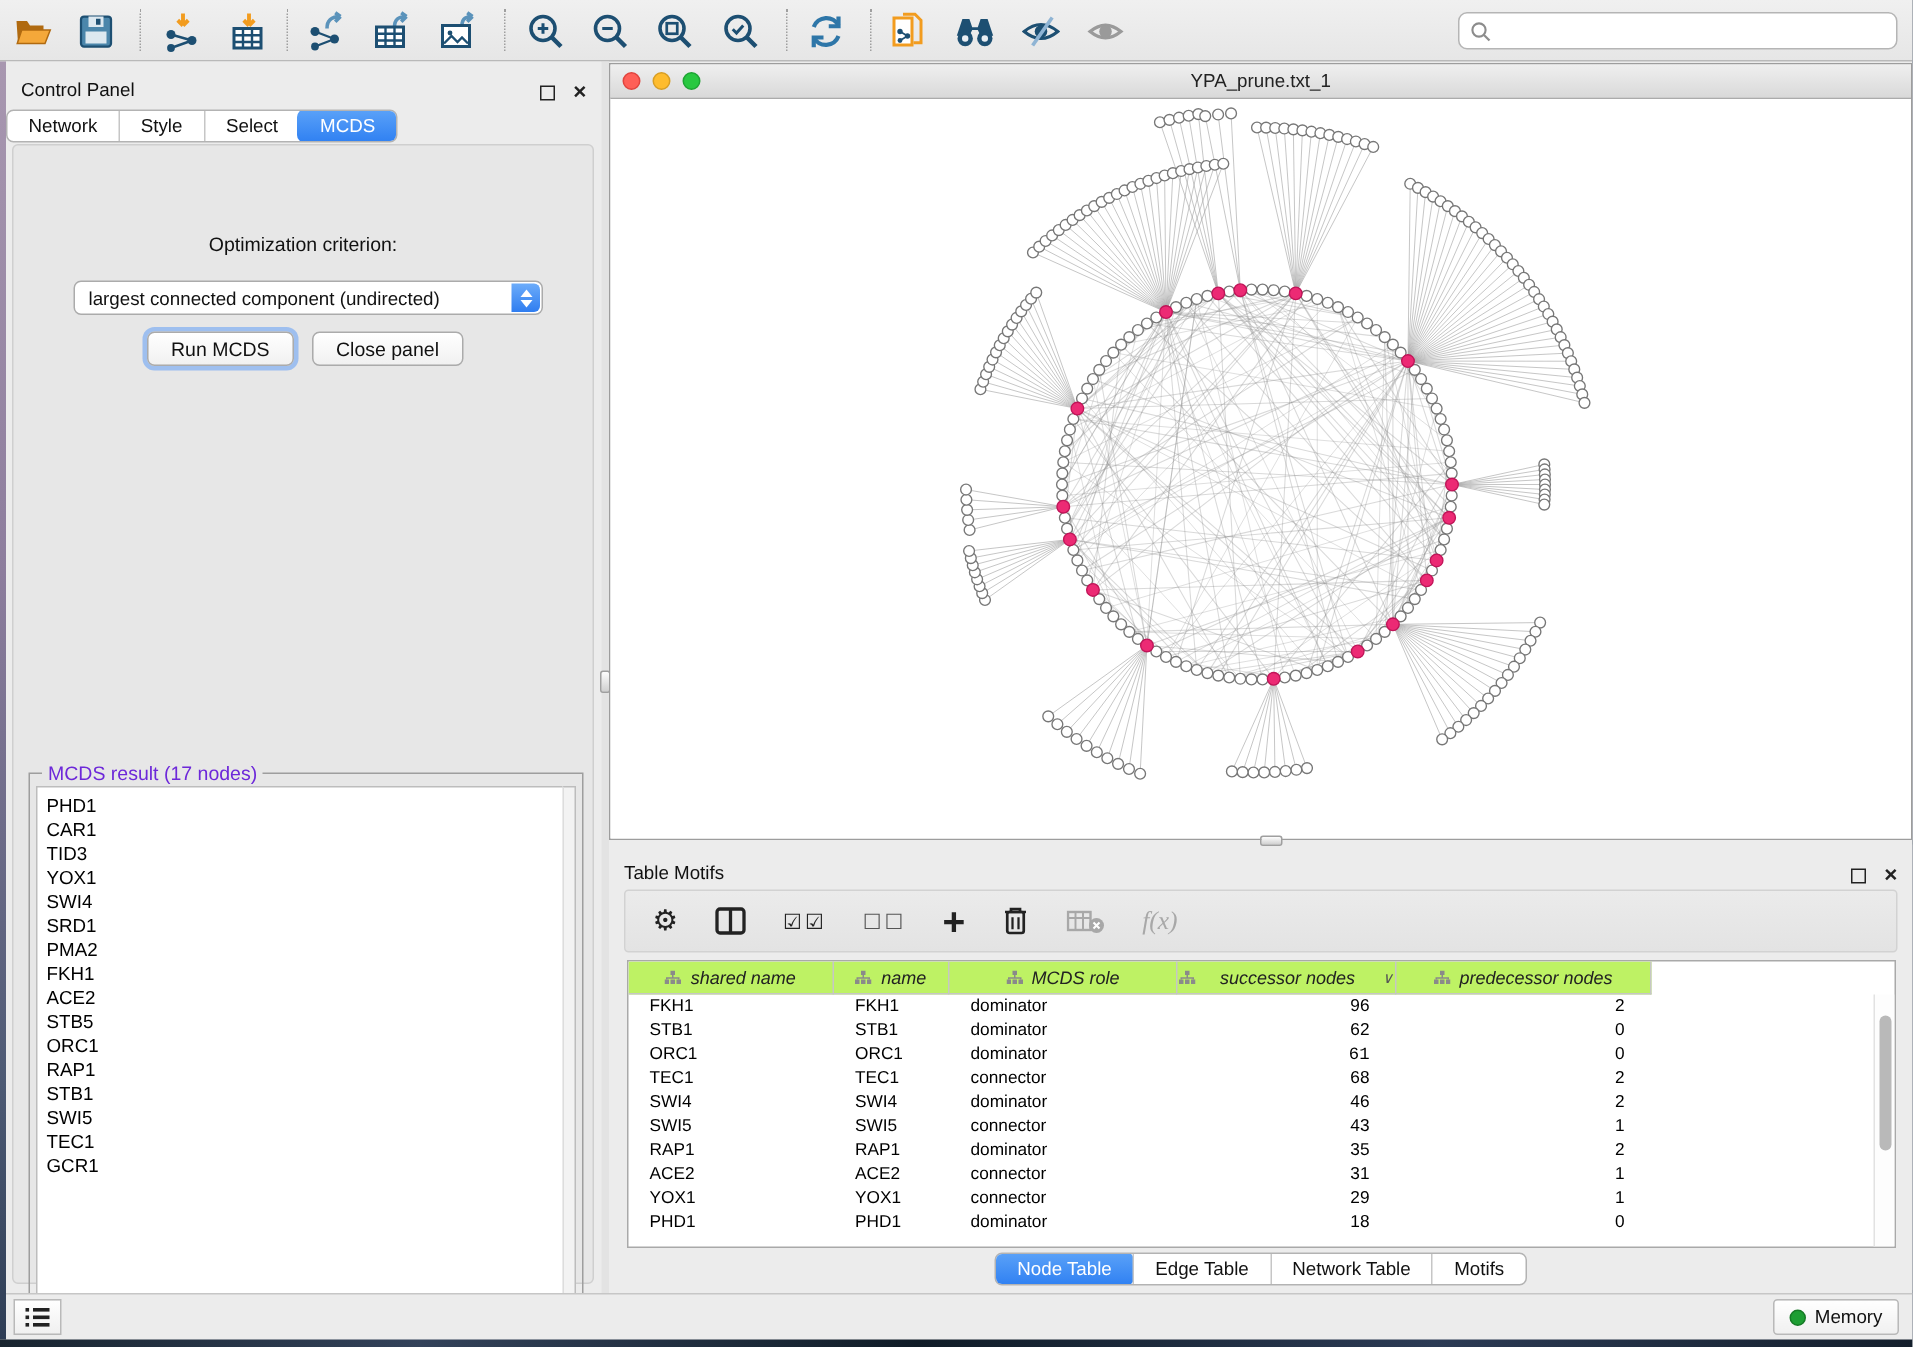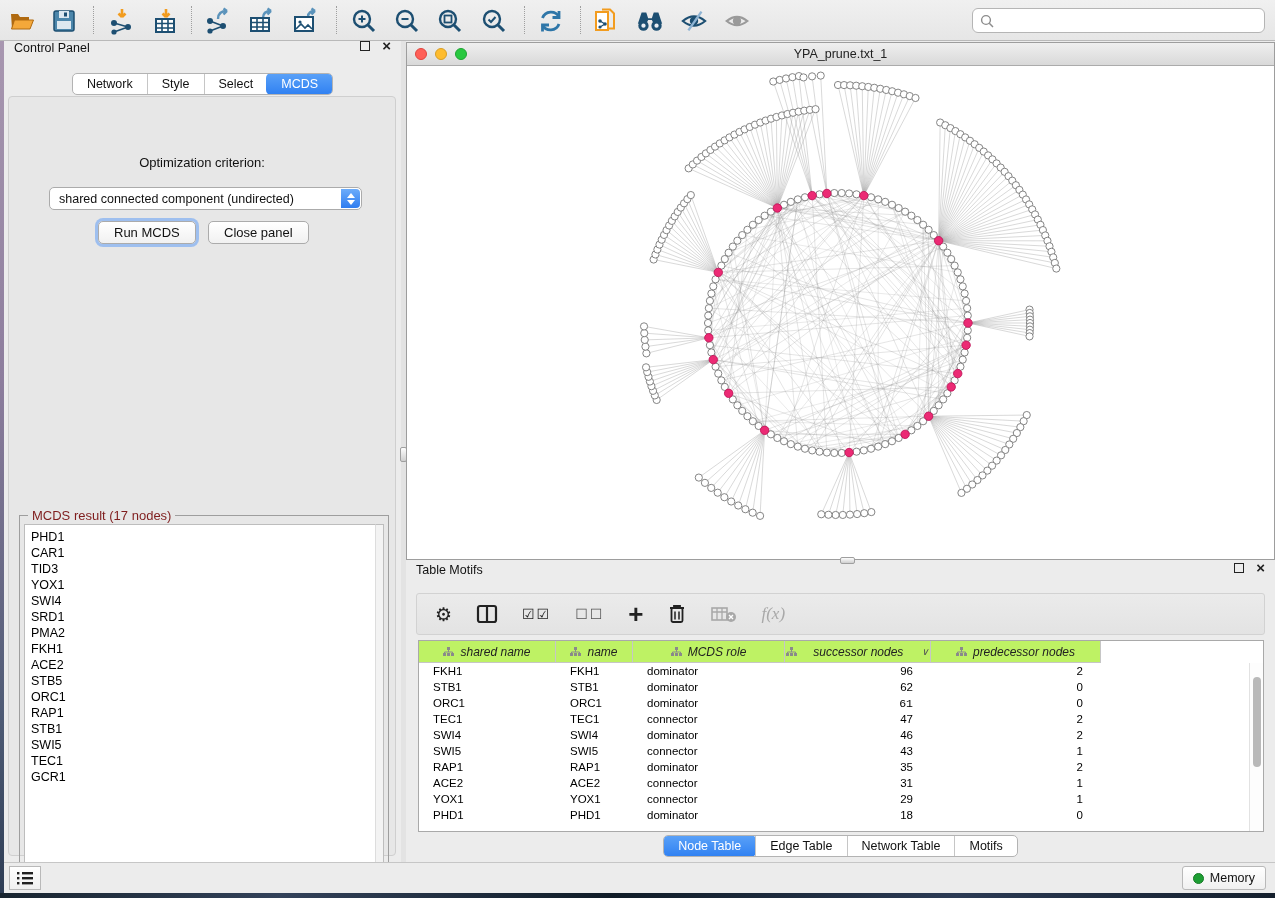--- a/index.html
+++ b/index.html
@@ -14,40 +14,40 @@
 
   
   #toolbar{left:0;top:0;width:1275px;height:41px;background:linear-gradient(#f0f0f0,#e6e6e6);border-bottom:1px solid #b9b9b9;}
   .tb-icon{position:absolute;top:7px;width:28px;height:28px;display:flex;align-items:center;justify-content:center;cursor:default}
   .tb-sep{position:absolute;top:6px;width:0;height:28px;border-left:1px dotted #9f9f9f;}
   #search-box{position:absolute;left:972px;top:8px;width:293px;height:25px;background:#fff;border:1px solid #b5b5b5;border-radius:6px;display:flex;align-items:center;padding-left:7px;}
   #search-box input{border:none;outline:none;flex:1;font-size:12px;margin-left:5px;background:transparent}
 
   
   #control-panel{left:4px;top:41px;width:397px;height:821px;background:#ececec;}
-  .panel-head{height:26px;display:flex;align-items:flex-start;padding:0 10px;font-size:12.5px;color:#111;}
+  .panel-head{height:26px;display:flex;align-items:flex-end;padding:0 10px;font-size:12.5px;color:#111;}
   .panel-head .spacer{flex:1}
   .win-float{width:10px;height:10px;border:1.5px solid #222;margin-right:12px;}
   .win-close{font-size:15px;font-weight:bold;color:#222;line-height:10px}
   .seg-tabs{display:flex;background:#fff;border:1px solid #b3b3b3;border-radius:5px;overflow:hidden;font-size:12.5px;}
   .seg-tabs .seg{padding:3px 14px;border-left:1px solid #c6c6c6;color:#111;white-space:nowrap}
   .seg-tabs .seg:first-child{border-left:none}
   .seg-tabs .seg.active{background:linear-gradient(#5ba2f8,#2f80f2);color:#fff;margin:-1px;padding:4px 15px;border-radius:5px;border-left:none}
-  #cp-tabs-wrap{position:absolute;left:0;top:32px;width:100%;display:flex;justify-content:center;z-index:3}
+  #cp-tabs-wrap{position:absolute;left:0;top:32px;width:100%;display:flex;justify-content:flex-start;z-index:3}
   #cp-inner{position:absolute;left:4px;top:55px;width:388px;height:760px;background:#e7e7e7;border:1px solid #cfcfcf;border-radius:4px;}
   #opt-label{position:absolute;left:0;top:58px;width:100%;text-align:center;font-size:13px;color:#111}
   #opt-select{position:absolute;left:40px;top:90px;width:313px;height:23px;background:#fff;border:1px solid #ababab;border-radius:5px;font-size:12.5px;display:flex;align-items:center;padding-left:9px;color:#111}
   #opt-select .stepper{position:absolute;right:1px;top:1px;bottom:1px;width:19px;border-radius:0 4px 4px 0;background:linear-gradient(#6cacfa,#2f7df0);display:flex;flex-direction:column;align-items:center;justify-content:center;gap:2px}
   .chev-up{width:0;height:0;border-left:4px solid transparent;border-right:4px solid transparent;border-bottom:5px solid #fff}
   .chev-dn{width:0;height:0;border-left:4px solid transparent;border-right:4px solid transparent;border-top:5px solid #fff}
   .mac-btn{background:linear-gradient(#ffffff,#f1f1f1);border:1px solid #ababab;border-radius:5px;font-size:13px;padding:3px 15px;color:#111}
   #run-btn{position:absolute;left:89px;top:124px;box-shadow:0 0 0 3px rgba(110,165,245,.6);}
   #closepanel-btn{position:absolute;left:199px;top:124px;}
   #mcds-fieldset{position:absolute;left:10px;top:418px;width:370px;height:372px;border:1px solid #9e9e9e;}
-  #mcds-legend{position:absolute;left:8px;top:-8px;background:#e7e7e7;padding:0 4px;font-size:13px;color:#7f1d1d}
+  #mcds-legend{position:absolute;left:8px;top:-8px;background:#e7e7e7;padding:0 4px;font-size:13px;color:#6d28d9}
   #mcds-list{position:absolute;left:4px;top:8px;right:4px;bottom:4px;background:#fff;border:1px solid #bdbdbd;overflow:hidden;font-size:12.5px;line-height:16px;padding:4px 0 0 6px;color:#000}
   #mcds-scroll{position:absolute;right:4px;top:8px;width:9px;bottom:4px;background:#f3f3f3;border-left:1px solid #ddd;border-right:1px solid #bdbdbd;border-top:1px solid #bdbdbd;border-bottom:1px solid #bdbdbd}
 
   
   #vsplit{left:401px;top:41px;width:5px;height:821px;background:#e3e3e3;}
   #vsplit-knob{left:400px;top:447px;width:7px;height:15px;background:linear-gradient(#fdfdfd,#cfcfcf);border:1px solid #9f9f9f;border-radius:2px;}
   #hsplit-knob{left:840px;top:557px;width:15px;height:7px;background:linear-gradient(#fdfdfd,#cfcfcf);border:1px solid #9f9f9f;border-radius:2px;z-index:5}
 
   
   #net-window{left:406px;top:42px;width:869px;height:518px;border:1px solid #9d9d9d;background:#fff;}
@@ -236,21 +236,21 @@
         <div class="seg-tabs" id="cp-tabs">
           <span class="seg">Network</span>
           <span class="seg">Style</span>
           <span class="seg">Select</span>
           <span class="seg active">MCDS</span>
         </div>
       </div>
     <div id="cp-inner">
       <div id="opt-label">Optimization criterion:</div>
       <div id="opt-select">
-        <span>shared connected component (undirected)</span>
+        <span>largest connected component (undirected)</span>
         <span class="stepper">
             <span class="chev-up"></span>
             <span class="chev-dn"></span>
           </span>
       </div>
       <button class="mac-btn" id="run-btn">Run MCDS</button>
       <button class="mac-btn" id="closepanel-btn">Close panel</button>
       <div id="mcds-fieldset">
         <span id="mcds-legend">MCDS result (17 nodes)</span>
         <div id="mcds-list">
@@ -1027,21 +1027,21 @@
             <div class="td" style="width: 137px;">ORC1</div>
             <div class="td" style="width: 77px;">ORC1</div>
             <div class="td" style="width: 152px;">dominator</div>
             <div class="td num" style="width: 146px; font-family: Liberation Mono, monospace;">61</div>
             <div class="td num" style="width: 170px;">0</div>
           </div>
           <div class="tr">
             <div class="td" style="width: 137px;">TEC1</div>
             <div class="td" style="width: 77px;">TEC1</div>
             <div class="td" style="width: 152px;">connector</div>
-            <div class="td num" style="width: 146px;">47</div>
+            <div class="td num" style="width: 146px;">68</div>
             <div class="td num" style="width: 170px;">2</div>
           </div>
           <div class="tr">
             <div class="td" style="width: 137px;">SWI4</div>
             <div class="td" style="width: 77px;">SWI4</div>
             <div class="td" style="width: 152px;">dominator</div>
             <div class="td num" style="width: 146px;">46</div>
             <div class="td num" style="width: 170px;">2</div>
           </div>
           <div class="tr">

